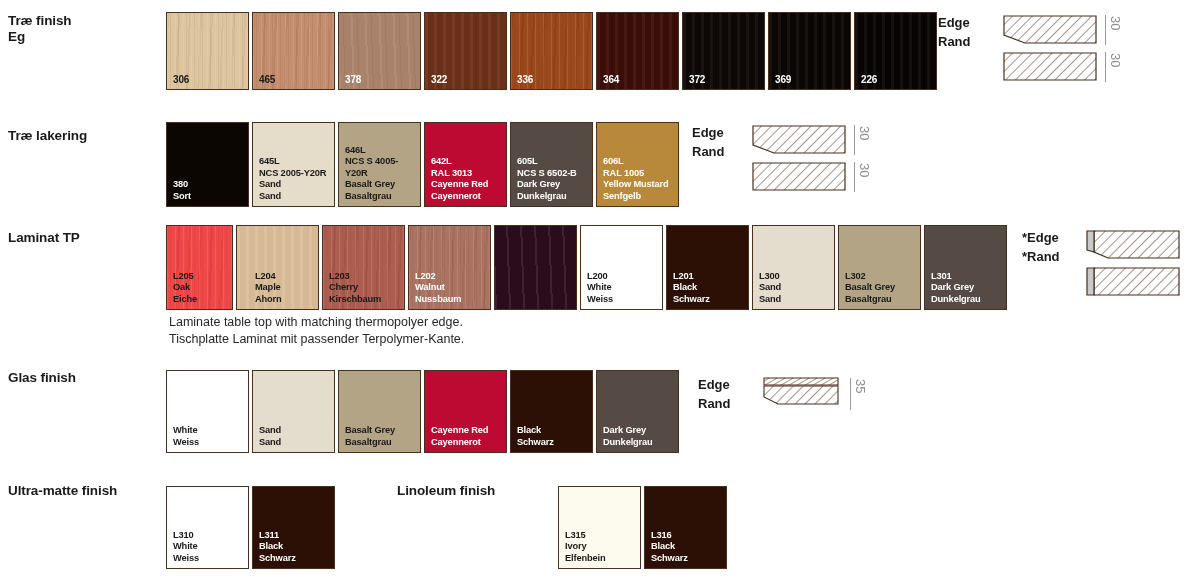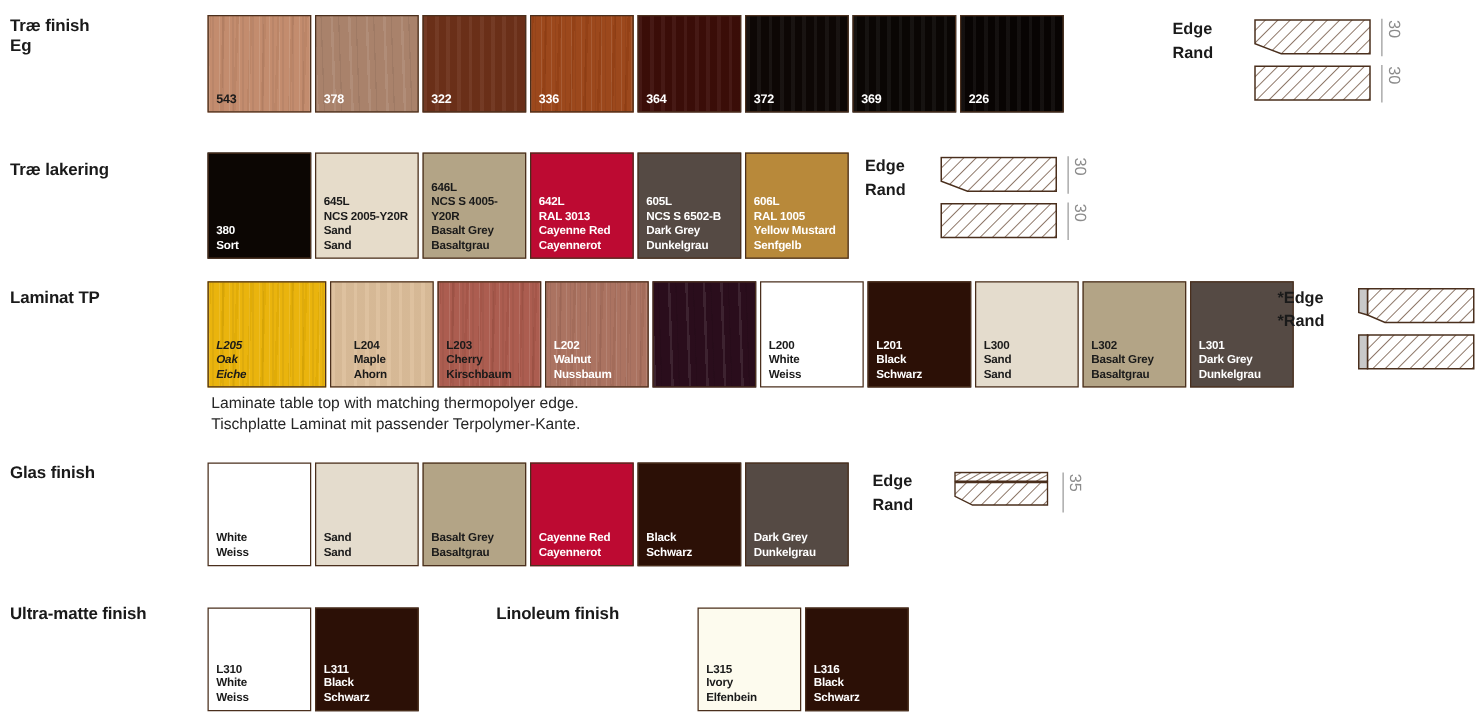--- a/index.html
+++ b/index.html
@@ -125,23 +125,27 @@
 </head>
 <body>
 
 <div class="page">
 
   <div class="row" style="top:0;height:100px;">
     <div class="row-title" style="left:8px; top:13px;">Træ finish
 Eg</div>
 
     <div class="swatch-strip" id="strip-wood" style="left:166px; top:12px; gap:3px;">
+        <div class="swatch num" style="width: 83px; height: 78px; background: rgb(220, 196, 156); border: 1px solid rgb(74, 47, 29);">
+          <div class="grain v"></div>
+          <div class="labels" style="color: rgb(26, 26, 26);">306</div>
+        </div>
         <div class="swatch num" style="width: 83px; height: 78px; background: rgb(194, 138, 107); border: 1px solid rgb(74, 47, 29);">
           <div class="grain v"></div>
-          <div class="labels" style="color: rgb(26, 26, 26);">543</div>
+          <div class="labels" style="color: rgb(26, 26, 26);">465</div>
         </div>
         <div class="swatch num" style="width: 83px; height: 78px; background: rgb(169, 130, 107); border: 1px solid rgb(74, 47, 29);">
           <div class="grain v2"></div>
           <div class="labels" style="color: rgb(255, 255, 255);">378</div>
         </div>
         <div class="swatch num" style="width: 83px; height: 78px; background: rgb(109, 48, 25); border: 1px solid rgb(74, 47, 29);">
           <div class="grain soft"></div>
           <div class="labels" style="color: rgb(255, 255, 255);">322</div>
         </div>
         <div class="swatch num" style="width: 83px; height: 78px; background: rgb(154, 68, 23); border: 1px solid rgb(74, 47, 29);">
@@ -242,21 +246,21 @@
       </svg>
       <div class="dim-rule" style="left:162px; top:44px; height:30px;"></div>
       <div class="edge-dim" style="left:165px; top:45px;">30</div>
     </div>
   </div>
 
   <div class="row" style="top:220px;height:140px;">
     <div class="row-title" style="left:8px; top:10px;">Laminat TP</div>
 
     <div class="swatch-strip" id="strip-laminate" style="left:166px; top:5px; gap:3px;">
-        <div class="swatch" style="width: 95px; height: 85px; background: #eab308; border: 1px solid rgb(74, 47, 29); font-style: italic;">
+        <div class="swatch" style="width: 67px; height: 85px; background: #ef4444; border: 1px solid rgb(74, 47, 29);">
           <div class="grain v"></div>
           <div class="labels" style="color: rgb(26, 26, 26);">L205
 Oak
 Eiche</div>
         </div>
         <div class="swatch" style="width: 83px; height: 85px; background: rgb(220, 190, 154); border: 1px solid rgb(74, 47, 29);">
           <div class="grain soft"></div>
           <div class="labels" style="color: rgb(26, 26, 26); margin-left: 12px;">L204
 Maple
 Ahorn</div>

